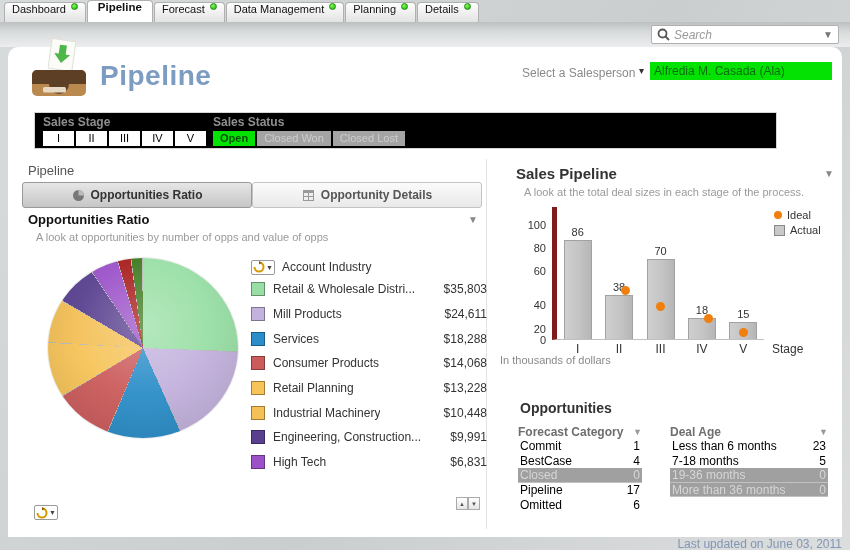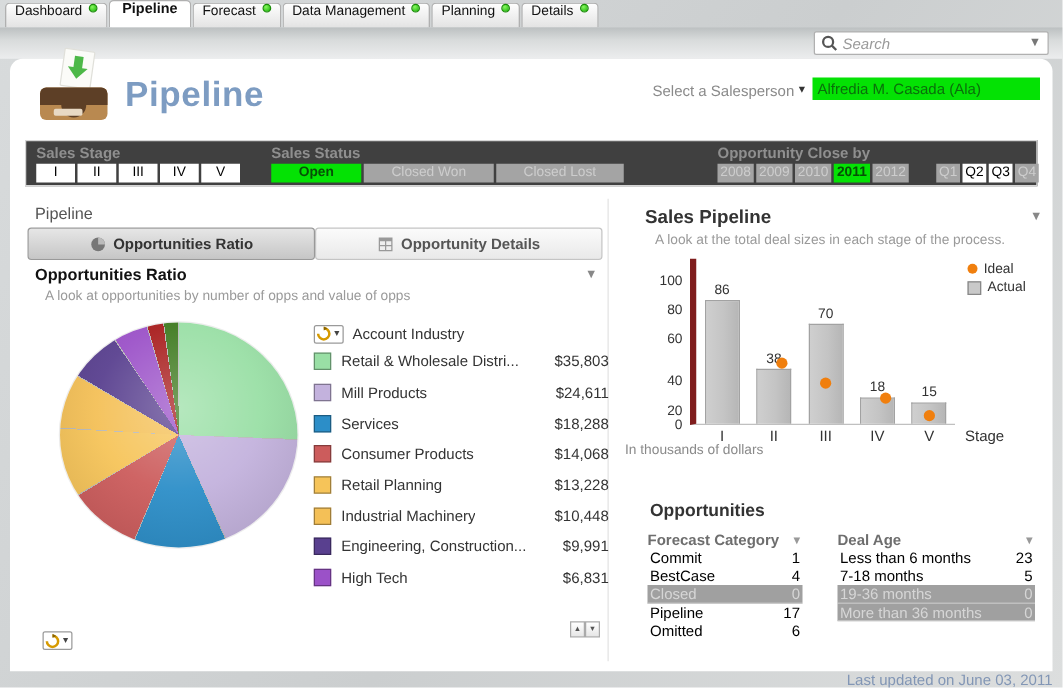--- a/index.html
+++ b/index.html
@@ -23,29 +23,29 @@
 
 
 .hdr { position:absolute; top:5px; left:18px; right:0; height:48px; }
 .tray { position:absolute; left:2px; top:-14px; }
 .apptitle { position:absolute; left:74px; top:8px; font-size:28px; font-weight:bold; color:#7d9cc2; letter-spacing:0.5px; }
 .sp-label { position:absolute; left:496px; top:14px; font-size:12px; color:#8a8a8a; }
 .sp-caret { position:absolute; left:613px; top:13px; font-size:10px; color:#333; }
 .sp-value { position:absolute; left:624px; top:10px; width:182px; height:18px; background:#04e204; color:#0b6e0b; font-size:12px; line-height:18px; padding-left:4px; }
 
 
-.filterbar { position:absolute; top:65px; left:12px; width:810px; height:37px; background:#404040; border:1px solid #d6d6d6; }
+.filterbar { position:absolute; top:65px; left:26px; width:743px; height:37px; background:#000000; border:1px solid #d6d6d6; }
 .fgroup { position:absolute; top:3px; }
 .flabel { font-size:12px; line-height:12px; font-weight:bold; color:#8f8f8f; margin-bottom:3px; }
 .frow { display:flex; gap:2px; }
 .fbtn { height:15px; font-size:11px; line-height:15px; text-align:center; background:#fff; color:#000; }
 .fbtn.selected { background:#04e204; color:#074f07; font-weight:bold; }
 .fbtn.excluded { background:#a4a4a4; color:#cdcdcd; }
 .stagebtn { width:31px; }
-.statusbtn { padding:0 22px; }
+.statusbtn { padding:0 7px; }
 .yearbtn { width:29px; }
 .qbtn { width:19px; }
 
 
 .divider { position:absolute; left:478px; top:112px; bottom:8px; width:1px; background:#e3e3e3; }
 
 
 .lpanel { position:absolute; left:14px; top:112px; width:460px; height:372px; }
 .lp-title { font-size:13px; color:#555; margin:4px 0 4px 6px; }
 .ptabs { display:flex; }
@@ -174,46 +174,27 @@
     <div class="fgroup" style="left:8px;">
       <div class="flabel">Sales Stage</div>
       <div class="frow" id="stage-btns">
           <div class="fbtn stagebtn ">I</div>
           <div class="fbtn stagebtn ">II</div>
           <div class="fbtn stagebtn ">III</div>
           <div class="fbtn stagebtn ">IV</div>
           <div class="fbtn stagebtn ">V</div>
         </div>
     </div>
-    <div class="fgroup" style="left:178px;margin-left:18px;">
+    <div class="fgroup" style="left:178px;">
       <div class="flabel">Sales Status</div>
       <div class="frow" id="status-btns">
           <div class="fbtn statusbtn selected">Open</div>
           <div class="fbtn statusbtn excluded">Closed Won</div>
           <div class="fbtn statusbtn excluded">Closed Lost</div>
         </div>
-    </div>
-    <div class="fgroup" style="left:553px;">
-      <div class="flabel">Opportunity Close by</div>
-      <div class="frow">
-        <div class="frow" id="year-btns">
-            <div class="fbtn yearbtn excluded">2008</div>
-            <div class="fbtn yearbtn excluded">2009</div>
-            <div class="fbtn yearbtn excluded">2010</div>
-            <div class="fbtn yearbtn selected">2011</div>
-            <div class="fbtn yearbtn excluded">2012</div>
-          </div>
-        <div style="width:18px;"></div>
-        <div class="frow" id="quarter-btns">
-            <div class="fbtn qbtn excluded">Q1</div>
-            <div class="fbtn qbtn ">Q2</div>
-            <div class="fbtn qbtn ">Q3</div>
-            <div class="fbtn qbtn excluded">Q4</div>
-          </div>
-      </div>
     </div>
   </div>
 
   <div class="divider"></div>
 
   <div class="lpanel">
     <div class="lp-title">Pipeline</div>
     <div class="ptabs" id="ptabs">
         <div class="ptab active">
           <svg width="13" height="13" viewBox="0 0 13 13">

